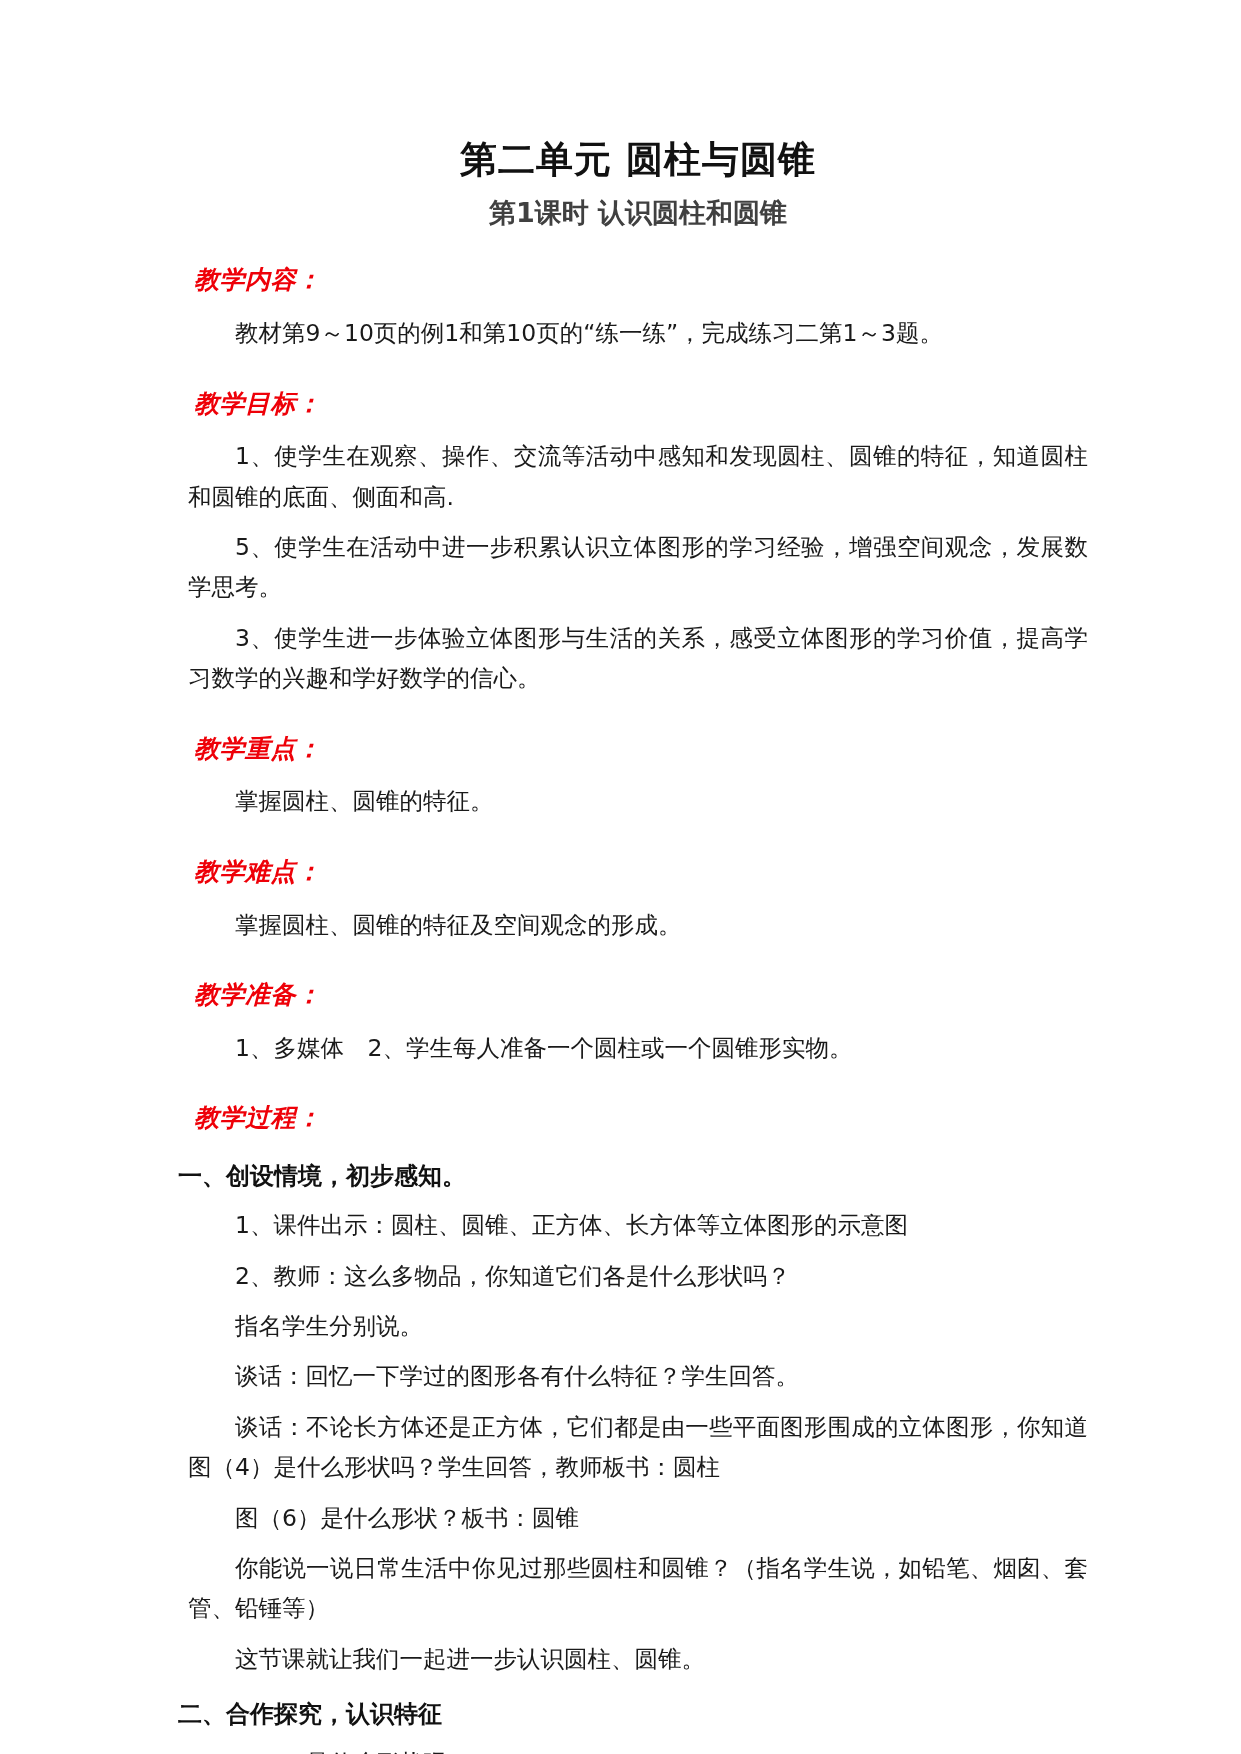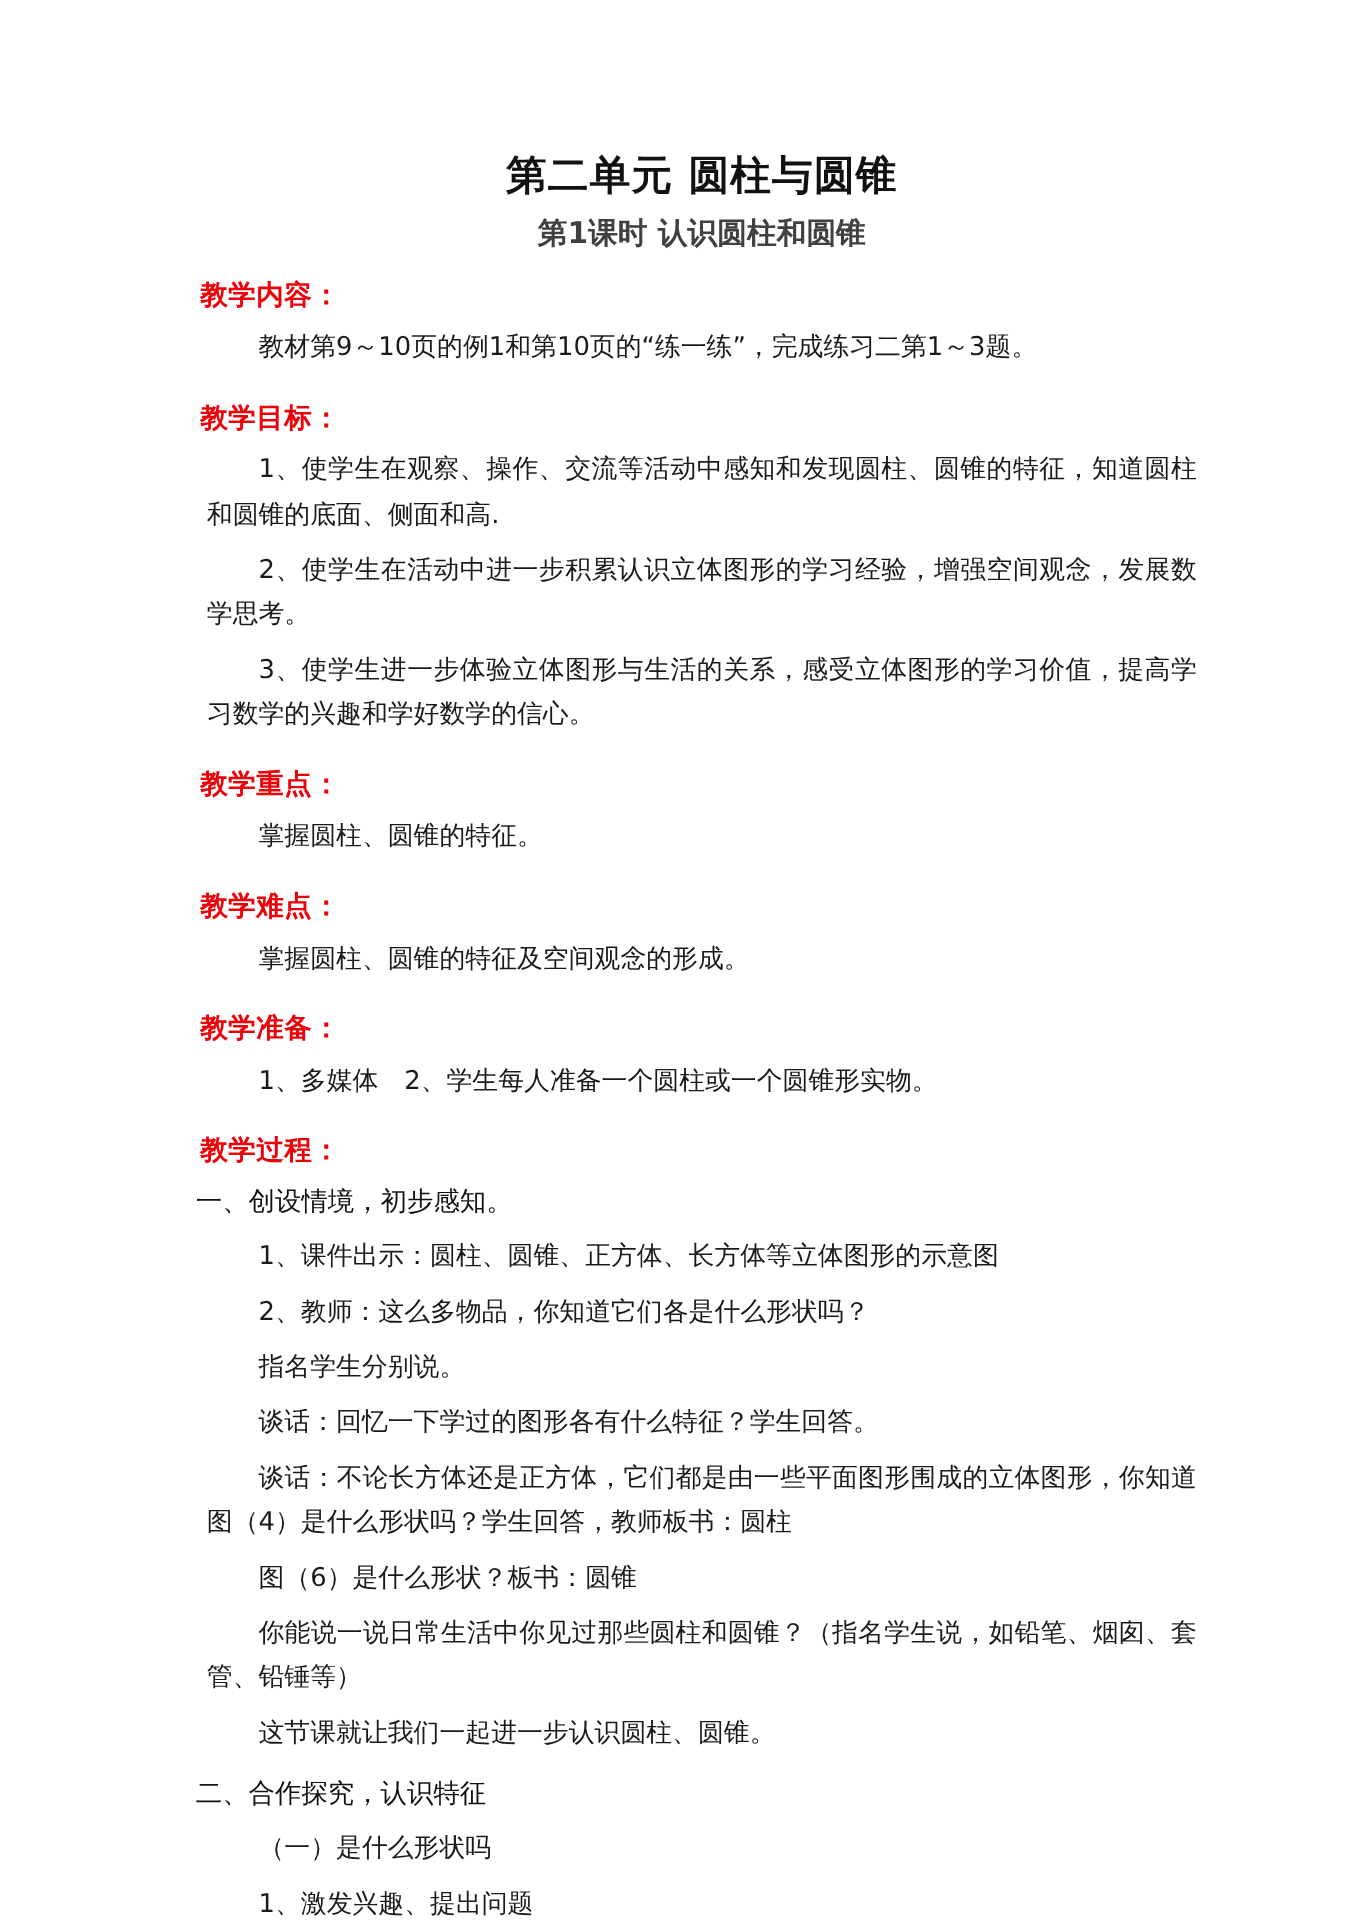--- a/index.html
+++ b/index.html
@@ -51,29 +51,30 @@
     line-height: 1.3;
     color: #404040;
   }
 
   
   .sec-red {
     color: #ee0008;
     font-weight: bold;
     font-size: 25px;
     line-height: 1.35;
-    margin: 4px;
+    margin: 16px;
     padding-top: 17px;
     letter-spacing: 0.5px;
+    font-style: italic;
   }
 
   
   .sec-bold {
     color: #111111;
-    font-weight: normal;
+    font-weight: bold;
     font-size: 24px;
     line-height: 1.55;
     margin: 0;
     padding-top: 7px;
   }
 
   
   .para {
     font-size: 23.5px;
     line-height: 1.72;
@@ -93,21 +94,21 @@
   <div class="content">
 
     <h1 class="doc-title">第二单元 圆柱与圆锥</h1>
     <h2 class="doc-subtitle">第1课时 认识圆柱和圆锥</h2>
 
     <p class="sec-red">教学内容：</p>
     <p class="para indent">教材第9～10页的例1和第10页的“练一练”，完成练习二第1～3题。</p>
 
     <p class="sec-red">教学目标：</p>
     <p class="para indent">1、使学生在观察、操作、交流等活动中感知和发现圆柱、圆锥的特征，知道圆柱和圆锥的底面、侧面和高.</p>
-    <p class="para indent">2、使学生在活动中进一步积累认识立体图形的学习经验，增强空间观念，发展数学思考。</p>
+    <p class="para indent">5、使学生在活动中进一步积累认识立体图形的学习经验，增强空间观念，发展数学思考。</p>
     <p class="para indent">3、使学生进一步体验立体图形与生活的关系，感受立体图形的学习价值，提高学习数学的兴趣和学好数学的信心。</p>
 
     <p class="sec-red">教学重点：</p>
     <p class="para indent">掌握圆柱、圆锥的特征。</p>
 
     <p class="sec-red">教学难点：</p>
     <p class="para indent">掌握圆柱、圆锥的特征及空间观念的形成。</p>
 
     <p class="sec-red">教学准备：</p>
     <p class="para indent">1、多媒体　2、学生每人准备一个圆柱或一个圆锥形实物。</p>

